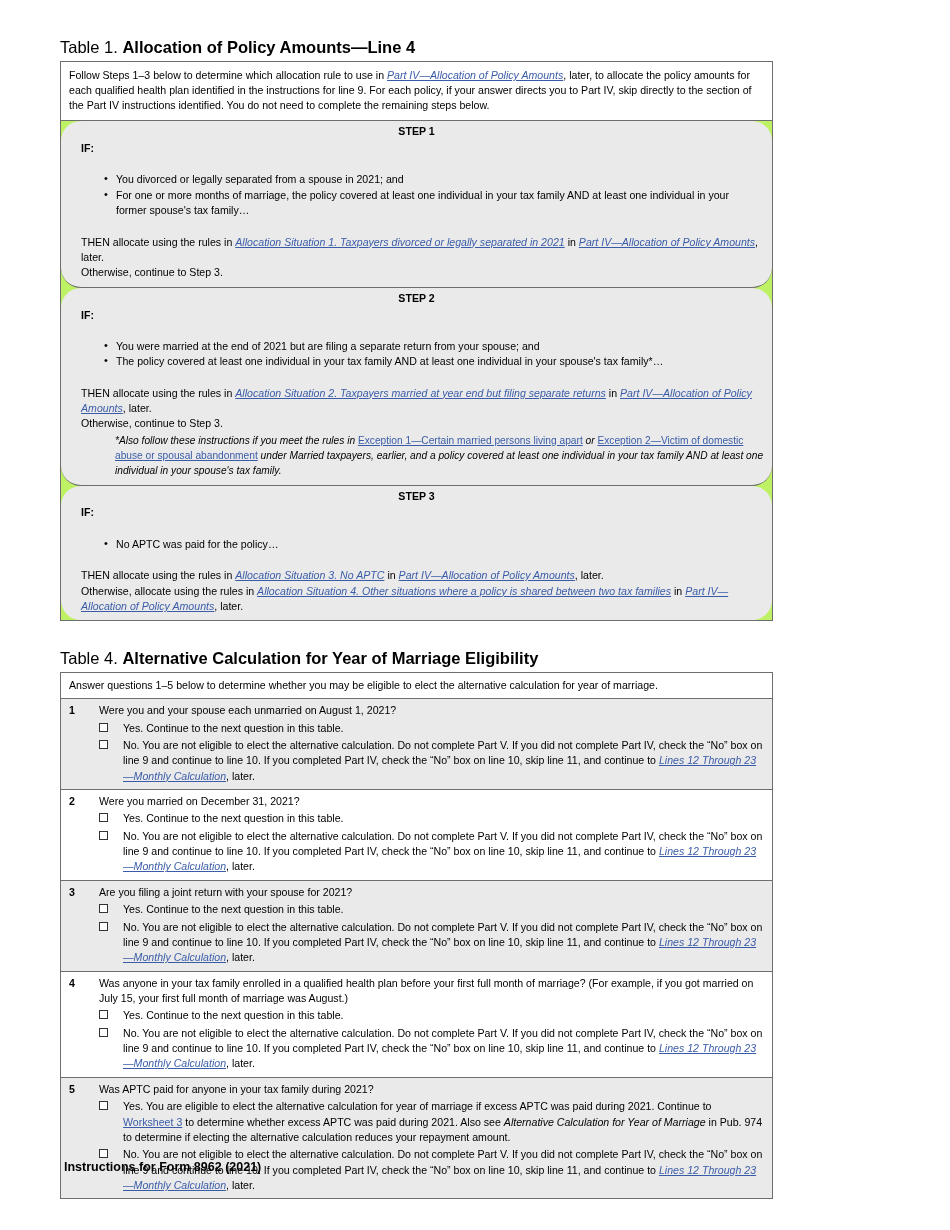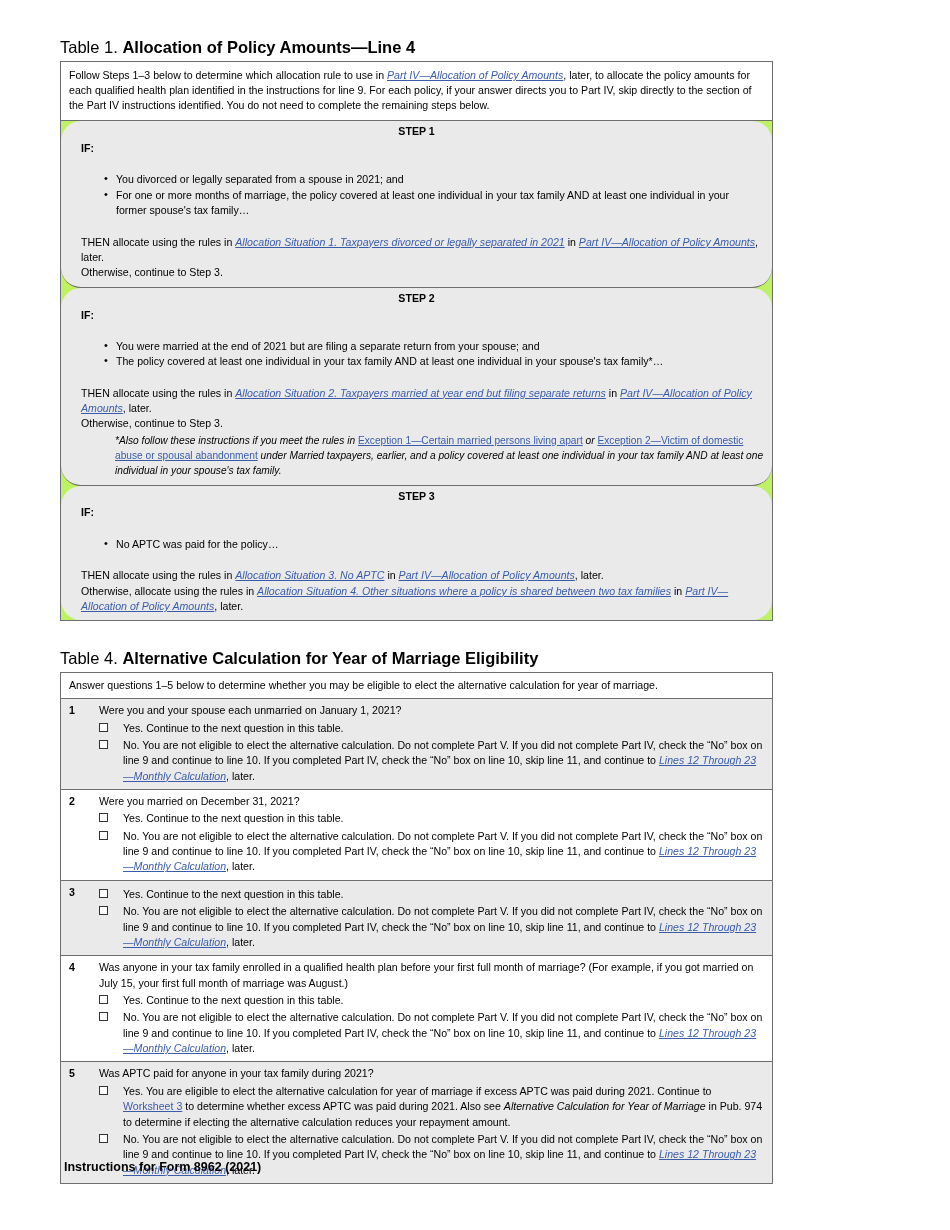--- a/index.html
+++ b/index.html
@@ -247,38 +247,39 @@
   </div>
   <div class="gap-2"></div>
 
   <div class="tbl">
 
     <div class="t4-intro">Answer questions 1–5 below to determine whether you may be eligible to elect the alternative calculation for year of marriage.</div>
 
     <div class="q-row shaded">
       <div class="q-num">1</div>
       <div class="q-body">
-        <div class="q-text">Were you and your spouse each unmarried on January 1, 2021?</div>
+        <div class="q-text">Were you and your spouse each unmarried on August 1, 2021?</div>
         <div class="ans"><span class="cbox"></span><b>Yes.</b><span> Continue to the next question in this table.</span></div>
         <div class="ans"><span class="cbox"></span><b>No.</b><span> You are not eligible to elect the alternative calculation. Do not complete Part V. If you did not complete Part IV, check the </span><b>“No”</b><span> box on line 9 and continue to line 10. If you completed Part IV, check the </span><b>“No”</b><span> box on line 10, skip line 11, and continue to </span><span class="lnk">Lines 12 Through 23—Monthly Calculation</span><span>, later.</span></div>
       </div>
     </div>
 
     <div class="q-row plain">
       <div class="q-num">2</div>
       <div class="q-body">
         <div class="q-text">Were you married on December 31, 2021?</div>
         <div class="ans"><span class="cbox"></span><b>Yes.</b><span> Continue to the next question in this table.</span></div>
         <div class="ans"><span class="cbox"></span><b>No.</b><span> You are not eligible to elect the alternative calculation. Do not complete Part V. If you did not complete Part IV, check the </span><b>“No”</b><span> box on line 9 and continue to line 10. If you completed Part IV, check the </span><b>“No”</b><span> box on line 10, skip line 11, and continue to </span><span class="lnk">Lines 12 Through 23—Monthly Calculation</span><span>, later.</span></div>
       </div>
     </div>
 
     <div class="q-row shaded">
       <div class="q-num">3</div>
       <div class="q-body">
+        <div class="q-text">Are you filing a joint return with your spouse for 2021?</div>
         <div class="ans"><span class="cbox"></span><b>Yes.</b><span> Continue to the next question in this table.</span></div>
         <div class="ans"><span class="cbox"></span><b>No.</b><span> You are not eligible to elect the alternative calculation. Do not complete Part V. If you did not complete Part IV, check the </span><b>“No”</b><span> box on line 9 and continue to line 10. If you completed Part IV, check the </span><b>“No”</b><span> box on line 10, skip line 11, and continue to </span><span class="lnk">Lines 12 Through 23—Monthly Calculation</span><span>, later.</span></div>
       </div>
     </div>
 
     <div class="q-row plain">
       <div class="q-num">4</div>
       <div class="q-body">
         <div class="q-text">Was anyone in your tax family enrolled in a qualified health plan before your first full month of marriage? (For example, if you got married on July 15, your first full month of marriage was August.)</div>
         <div class="ans"><span class="cbox"></span><b>Yes.</b><span> Continue to the next question in this table.</span></div>

